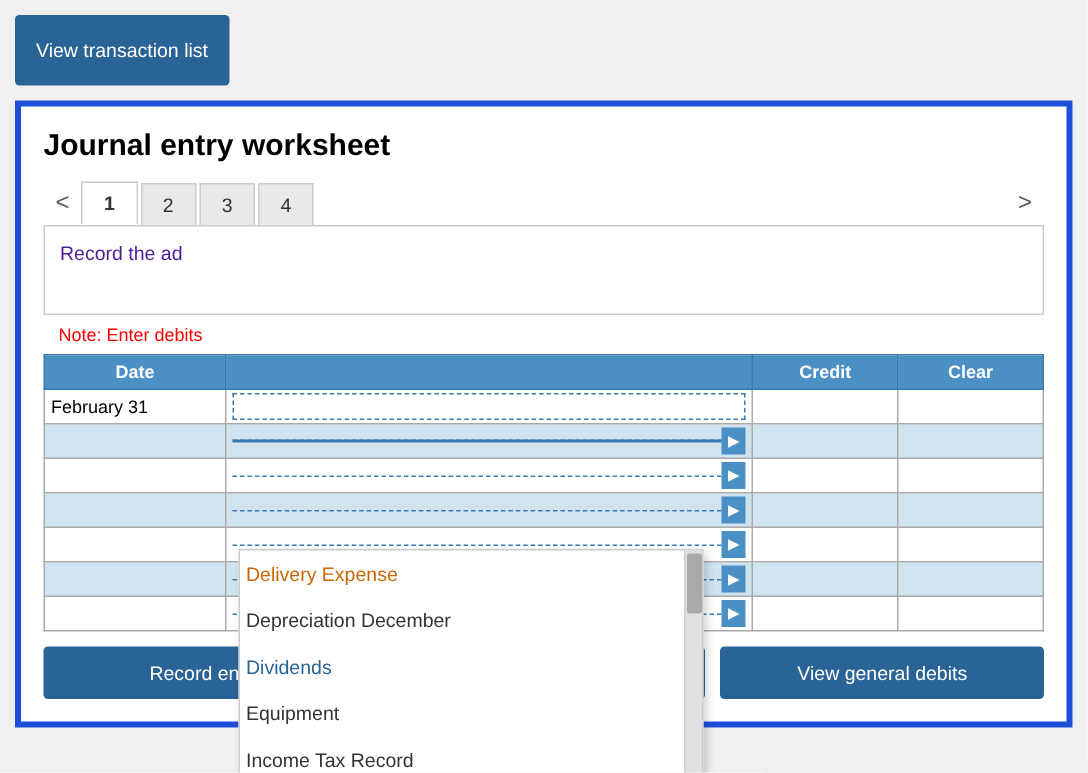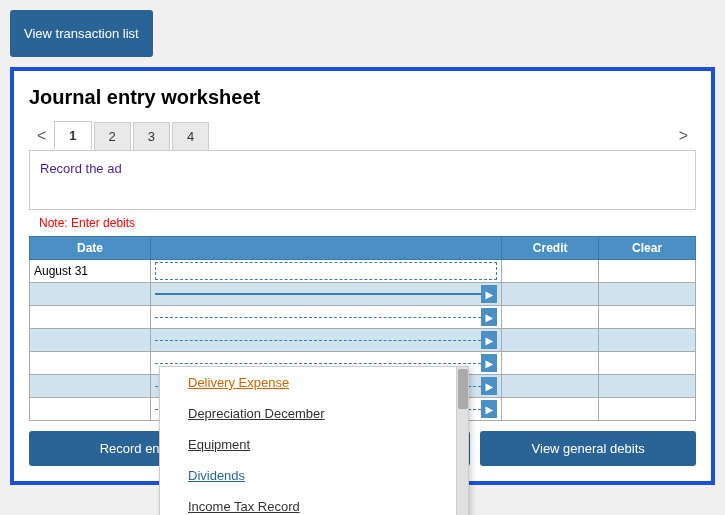--- a/index.html
+++ b/index.html
@@ -150,25 +150,24 @@
       top: 295px;
       left: 145px;
       width: 310px;
       background: white;
       border: 1px solid #ccc;
       box-shadow: 2px 2px 6px rgba(0,0,0,0.2);
       z-index: 100;
     }
 
     .dropdown-overlay-item {
-      padding: 8px 28px;
+      padding: 8px 4px;
       cursor: pointer;
       font-size: 13px;
       color: #333;
-      text-decoration: underline;
     }
 
     .dropdown-overlay-item.orange { color: #cc6600; }
     .dropdown-overlay-item.blue { color: #2a6496; }
 
     .scrollbar-indicator {
       position: absolute;
       right: 0;
       top: 0;
       width: 12px;
@@ -233,21 +232,21 @@
         <th class="col-date">Date</th>
         <th class="col-account"></th>
         <th class="col-debit">Credit</th>
         <th class="col-credit">Clear</th>
       </tr>
     </thead>
     <tbody>
 
       <tr>
         <td class="col-date">
-          <span>August 31</span>
+          <span>February 31</span>
         </td>
         <td class="col-account dropdown-cell">
           <input class="account-select" type="text" style="border: 1px dashed rgb(58, 122, 176);">
         </td>
         <td class="col-debit">
           <input class="debit-input" type="text" style="">
         </td>
         <td class="col-credit">
           <input class="credit-input" type="text" style="">
         </td>
@@ -319,22 +318,22 @@
         </td>
         <td class="col-debit"><input class="debit-input" type="text" style=""></td>
         <td class="col-credit"><input class="credit-input" type="text" style=""></td>
       </tr>
     </tbody>
   </table>
 
   <div class="dropdown-overlay">
     <div class="dropdown-overlay-item orange">Delivery Expense</div>
     <div class="dropdown-overlay-item">Depreciation December</div>
+    <div class="dropdown-overlay-item blue">Dividends</div>
     <div class="dropdown-overlay-item">Equipment</div>
-    <div class="dropdown-overlay-item blue">Dividends</div>
     <div class="dropdown-overlay-item">Income Tax Record</div>
     <div class="scrollbar-indicator">
       <div class="scrollbar-thumb"></div>
     </div>
   </div>
 
   <div class="bottom-buttons">
     <button class="btn-action">Record entry</button>
     <button class="btn-action">Clear entry</button>
     <button class="btn-action">View general debits</button>

